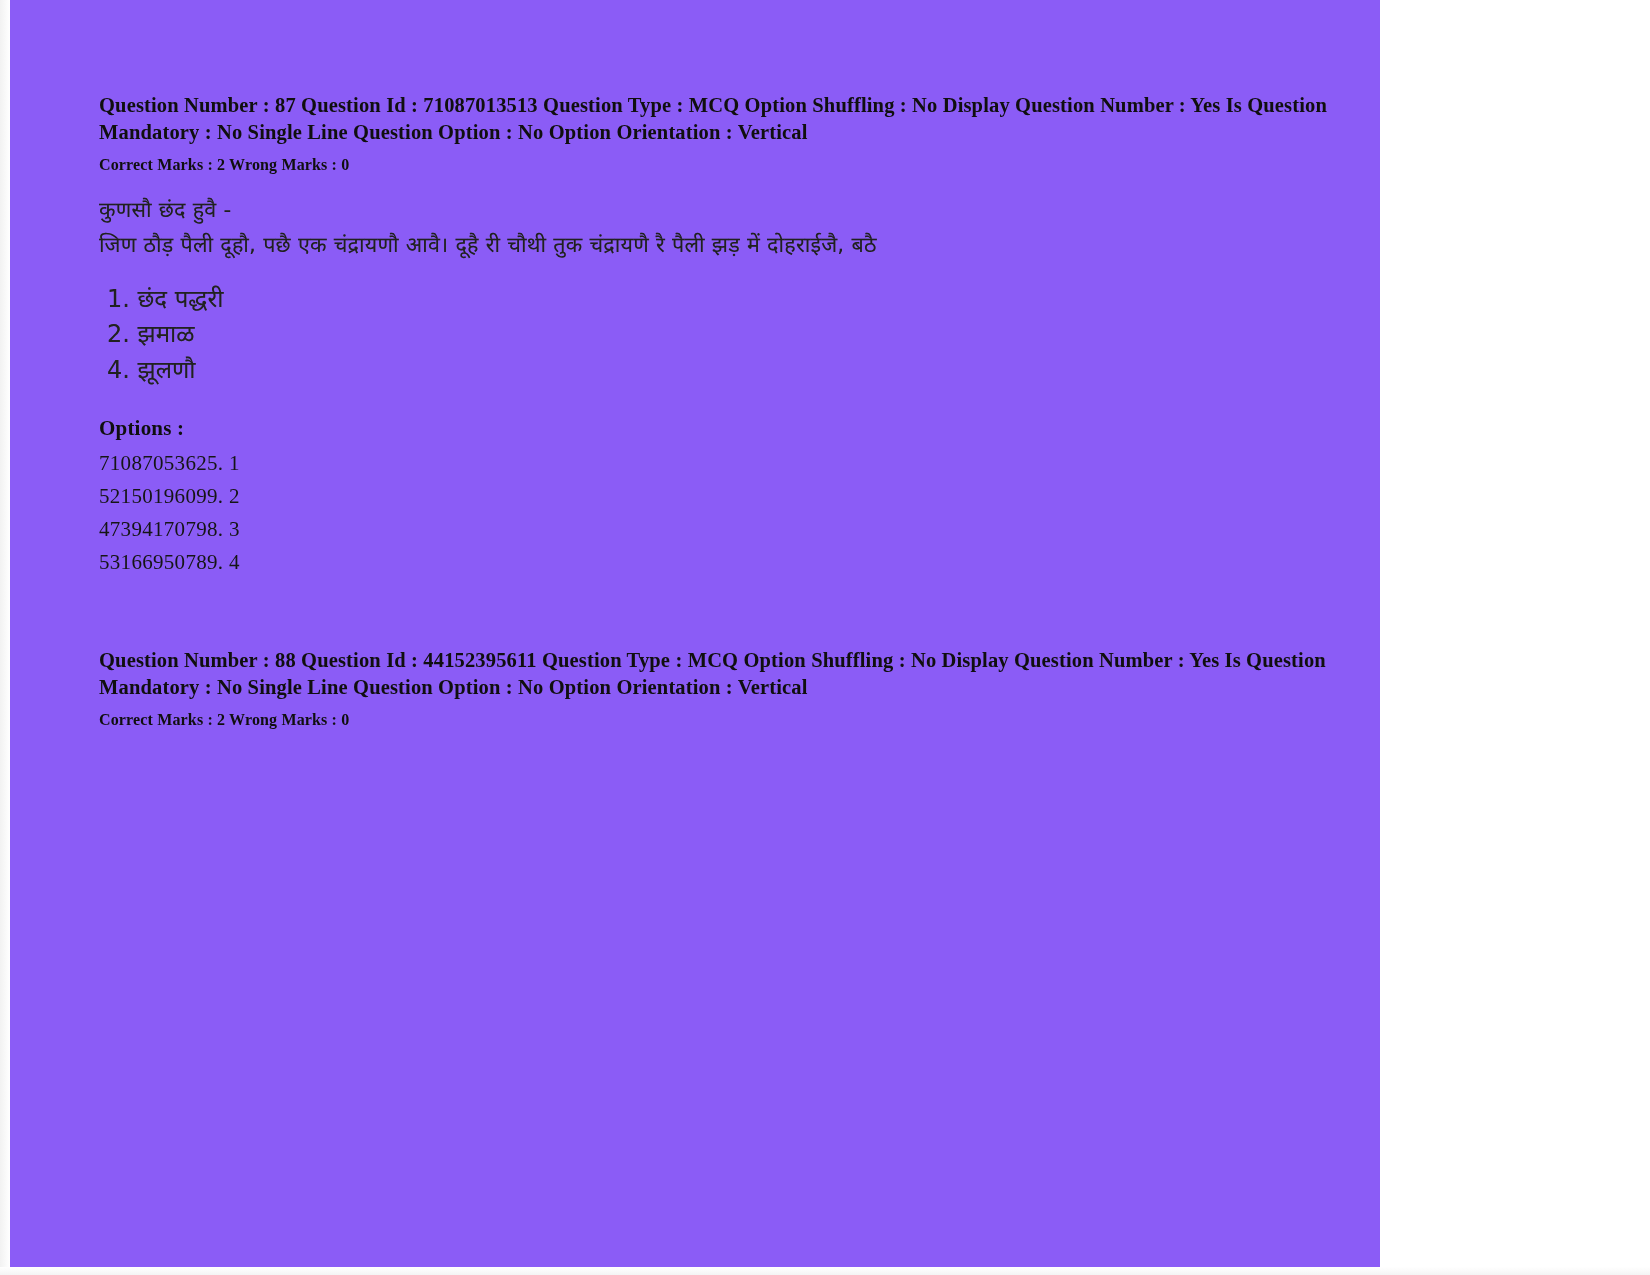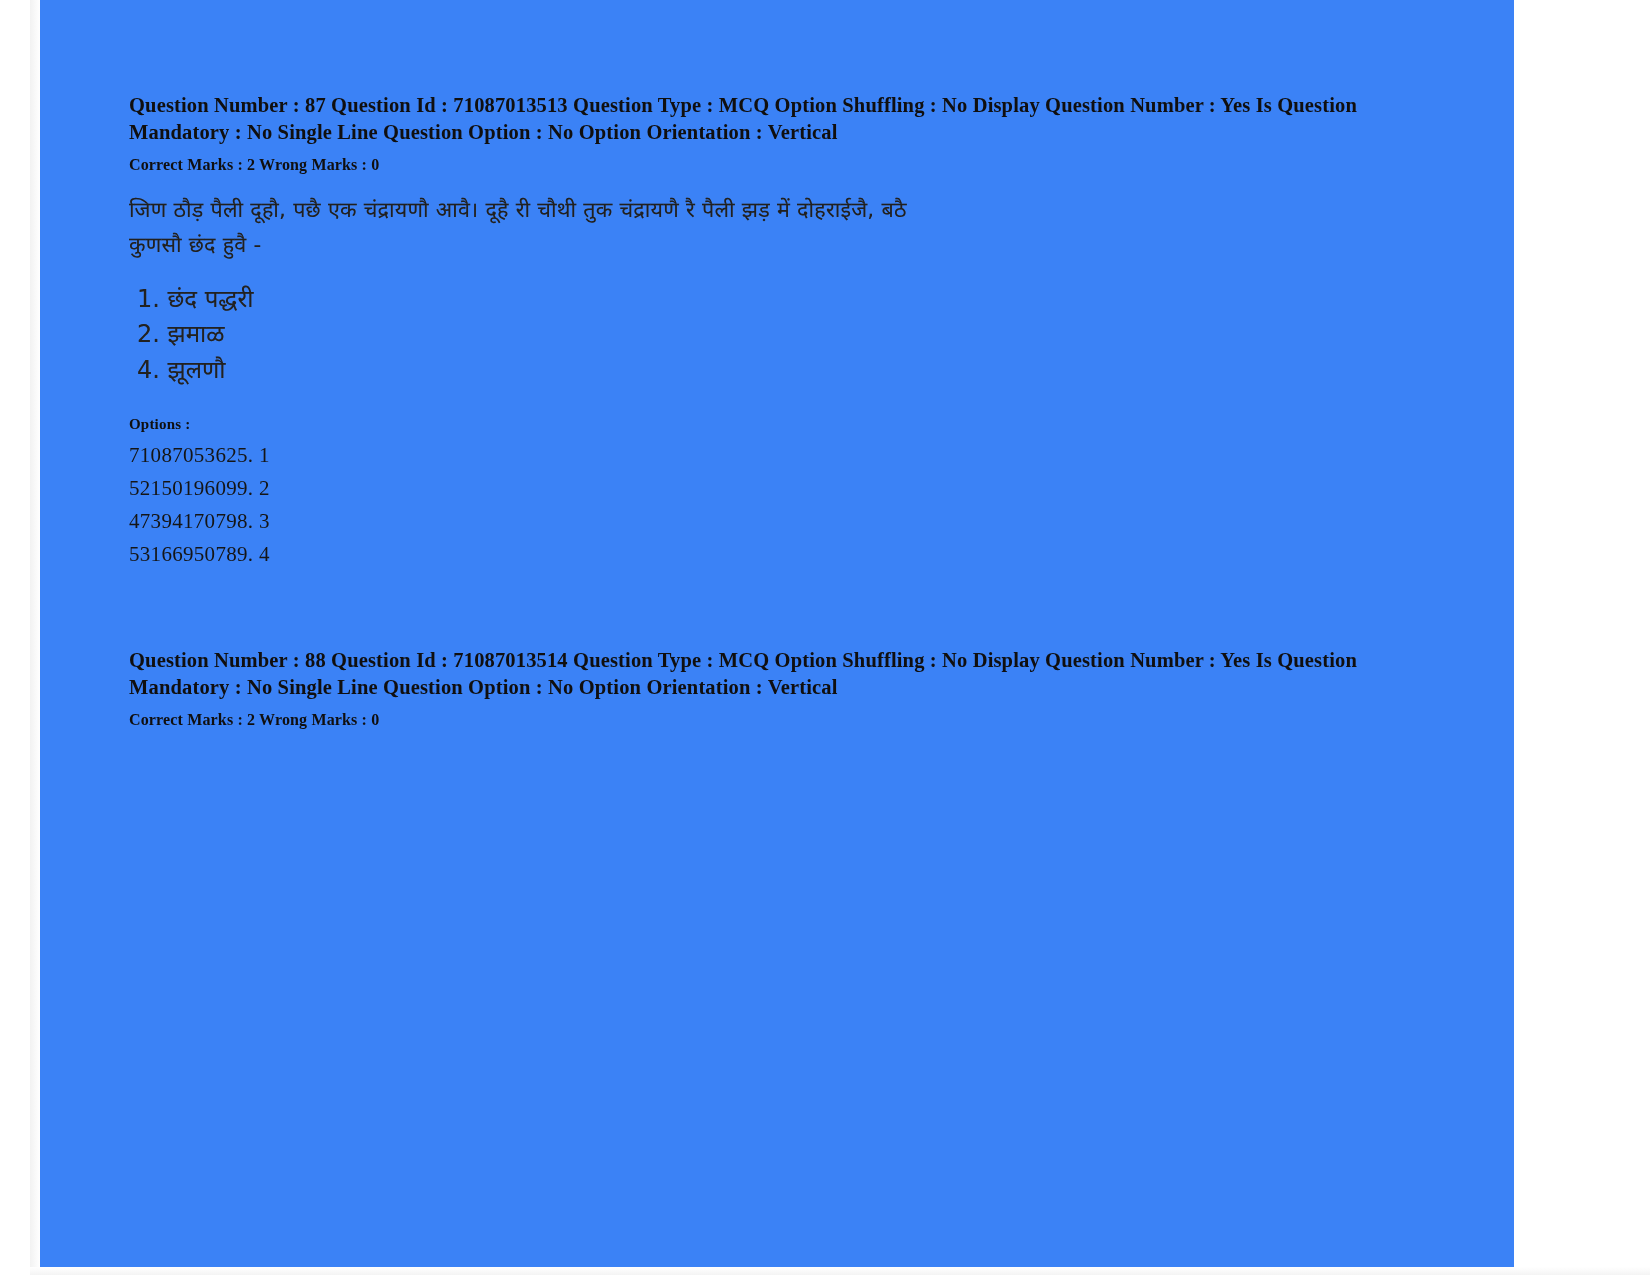--- a/index.html
+++ b/index.html
@@ -12,24 +12,23 @@
     width: 1650px;
     height: 1275px;
     font-family: "Liberation Serif", "DejaVu Serif", serif;
     color: #111111;
     position: relative;
     overflow: hidden;
   }
   .page {
     position: absolute;
     left: 0; top: 0;
-    width: 1484px;
+    width: 1380px;
     height: 1275px;
-    background: #3b82f6;
-    margin-left: 30px;
+    background: #8b5cf6;
   }
   
   .scan-edge-left {
     position: absolute;
     left: 0; top: 0;
     width: 10px; height: 1275px;
     background: linear-gradient(to right, #f2f2f2, #ffffff);
   }
   .scan-edge-bottom {
     position: absolute;
@@ -86,21 +85,21 @@
     line-height: 35.5px;
     color: #2b2b2b;
     filter: blur(0.22px) contrast(1.12);
     text-shadow: 0 0 0.6px rgba(90,90,90,0.45);
   }
   .choice { display: block; white-space: pre; }
 
   .options-head {
     margin-top: 28px;
     font-weight: bold;
-    font-size: 15px;
+    font-size: 21px;
     color: #0f0f0f;
     letter-spacing: 0.2px;
   }
   .option-ids {
     margin-top: 6px;
     font-size: 21px;
     line-height: 33px;
     color: #151515;
     letter-spacing: 0.3px;
   }
@@ -117,22 +116,22 @@
   <div class="block" id="block-87">
 
     <div class="meta">
       <span>Question Number : 87 Question Id : 71087013513 Question Type : MCQ Option Shuffling : No Display Question Number : Yes Is</span>
       <span class="meta-line2">Question Mandatory : No Single Line Question Option : No Option Orientation : Vertical</span>
     </div>
 
     <div class="marks">Correct Marks : 2 Wrong Marks : 0</div>
 
     <div class="stem">
+      <span class="ln">कुणसौ छंद हुवै -</span>
       <span class="ln">जिण ठौड़ पैली दूहौ, पछै एक चंद्रायणौ आवै। दूहै री चौथी तुक चंद्रायणै रै पैली झड़ में दोहराईजै, बठै</span>
-      <span class="ln">कुणसौ छंद हुवै -</span>
     </div>
 
     <div class="choices">
       <span class="choice">1. छंद पद्धरी</span>
       <span class="choice">2. झमाळ</span>
       <span class="choice">4. झूलणौ</span>
     </div>
 
     <div class="options-head">Options :</div>
 
@@ -141,21 +140,21 @@
       <span class="option-id">52150196099. 2</span>
       <span class="option-id">47394170798. 3</span>
       <span class="option-id">53166950789. 4</span>
     </div>
 
   </div>
 
   <div class="block" id="block-88">
 
     <div class="meta">
-      <span>Question Number : 88 Question Id : 71087013514 Question Type : MCQ Option Shuffling : No Display Question Number : Yes Is</span>
+      <span>Question Number : 88 Question Id : 44152395611 Question Type : MCQ Option Shuffling : No Display Question Number : Yes Is</span>
       <span class="meta-line2">Question Mandatory : No Single Line Question Option : No Option Orientation : Vertical</span>
     </div>
 
     <div class="marks">Correct Marks : 2 Wrong Marks : 0</div>
 
   </div>
 
 </div>
 
 </body></html>

